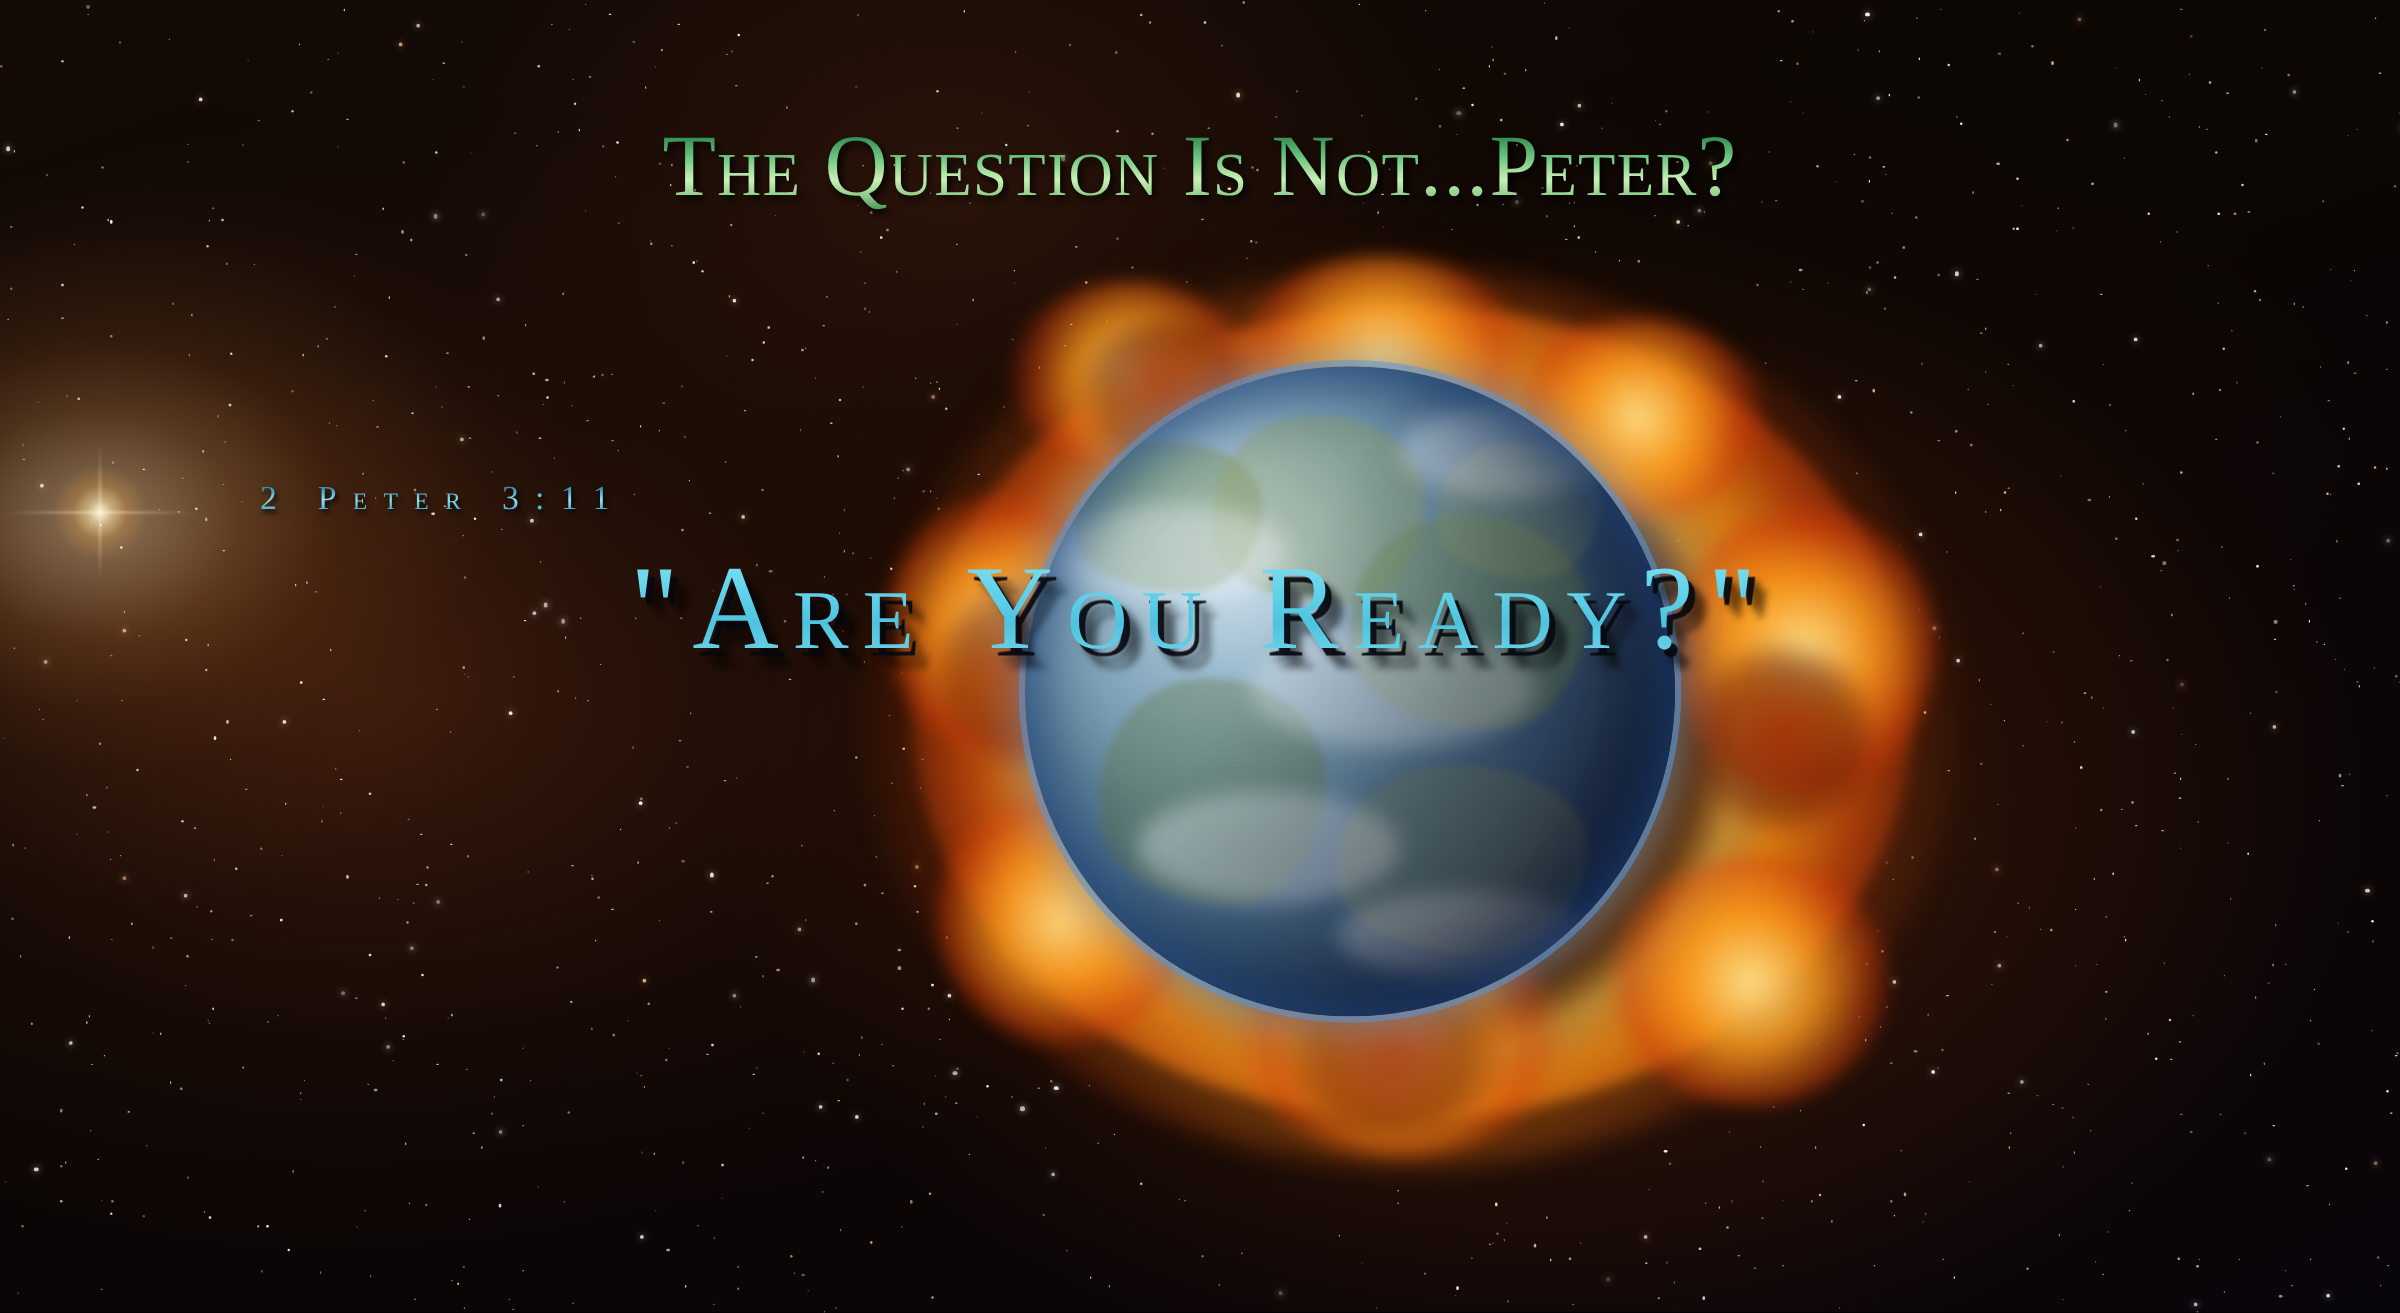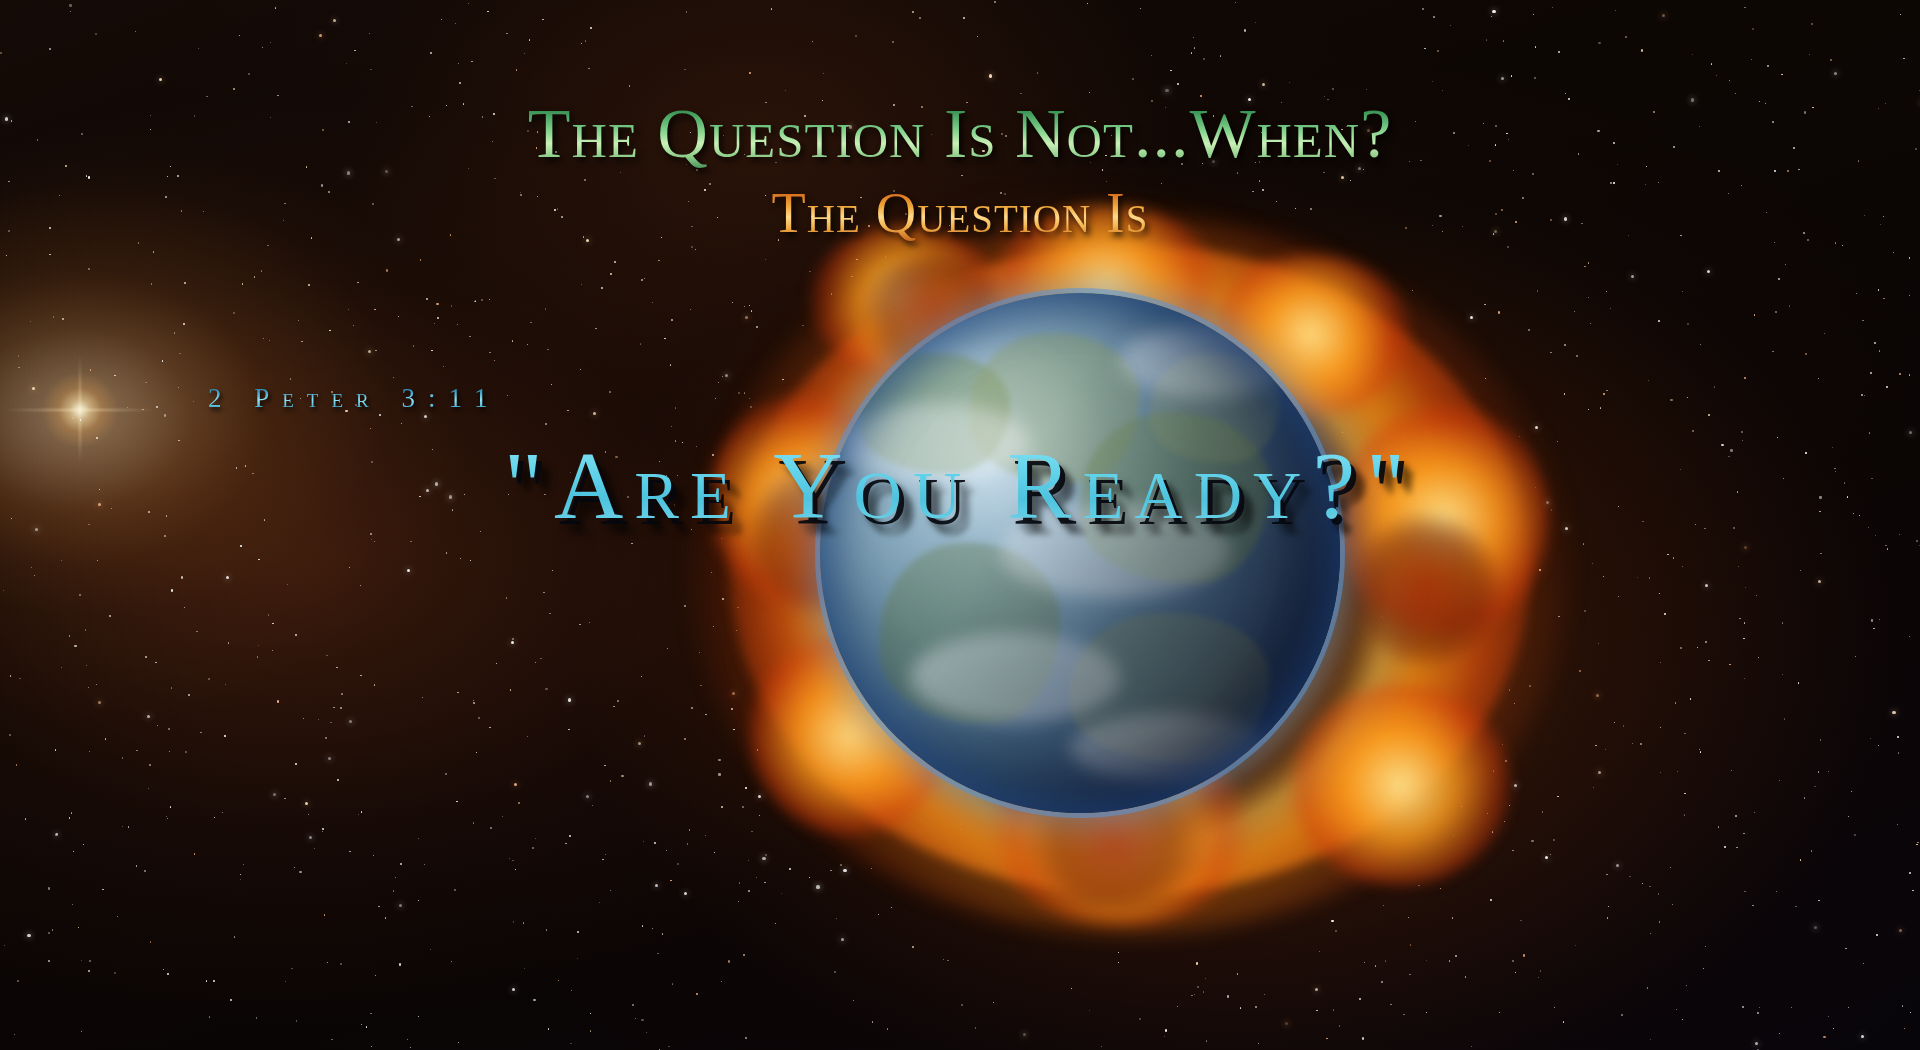--- a/index.html
+++ b/index.html
@@ -1376,22 +1376,21 @@
       <div class="cloud" style="left:180px;top:210px;width:230px;height:95px;"></div>
       <div class="cloud" style="left:90px;top:340px;width:210px;height:90px;"></div>
       <div class="cloud" style="left:300px;top:30px;width:170px;height:75px;"></div>
       <div class="cloud" style="left:250px;top:420px;width:200px;height:70px;"></div>
 
       <div class="terminator"></div>
       <div class="rim"></div>
     </div>
   </div>
 
-  <div class="txt" id="title-not-when">The Question Is Not...When?</div>
-
-  <div class="txt" id="title-the-question-is">The Question Is</div>
+  <div class="txt" id="title-not-when">The Question Is Not...Peter?</div>
+
 
   <div class="txt" id="verse-ref">2 Peter 3:11</div>
 
   <div class="txt" id="headline">"Are You Ready?"</div>
 
 
 </div>
 
 </body></html>

